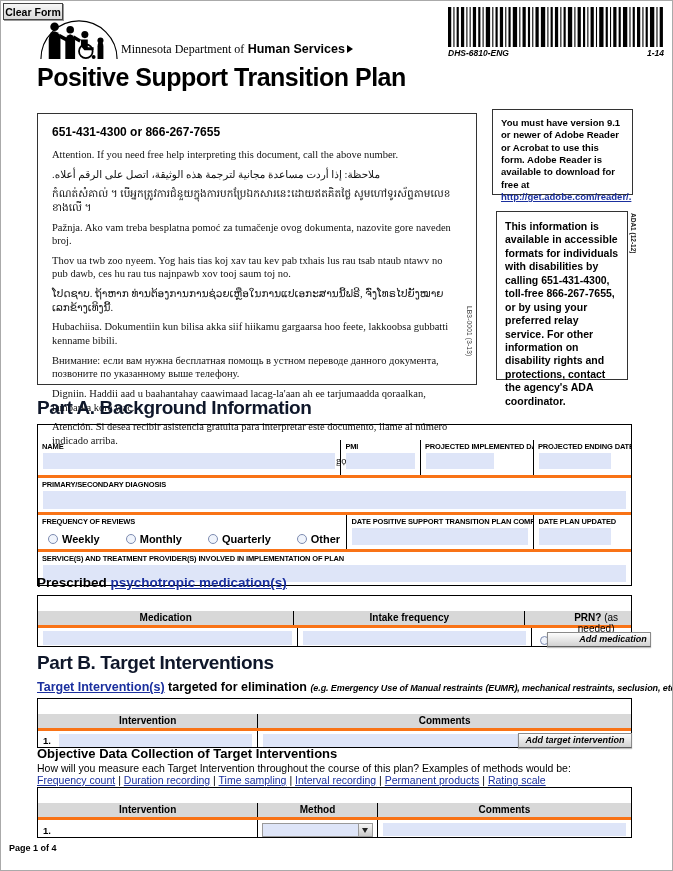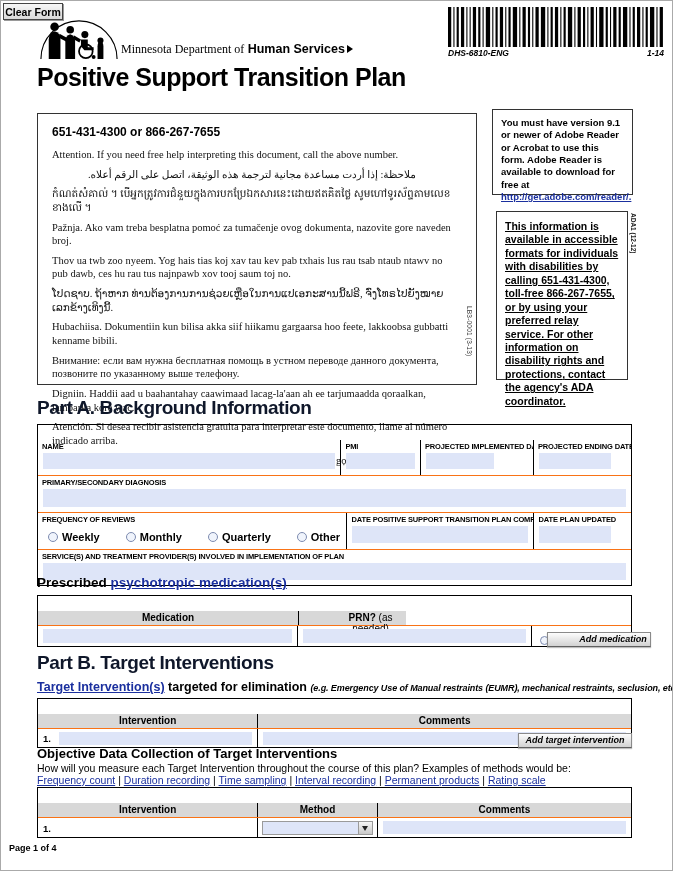--- a/index.html
+++ b/index.html
@@ -26,39 +26,39 @@
   
   .barcode { position:absolute; left:447px; top:6px; width:216px; }
   .barcode svg { display:block; }
   .barcode-labels { display:flex; justify-content:space-between; font-size:8.5px; font-weight:bold; margin-top:1px;font-style:italic; }
 
   
   .intro-box { position:absolute; left:36px; top:112px; width:440px; height:272px;
     border:1px solid #333; padding:11px 24px 6px 14px; }
   .intro-phone { font-size:12px; font-weight:bold; margin-bottom:9px; }
   .lang { font-family:"Liberation Serif", serif; font-size:10.5px; line-height:1.3; margin-bottom:6px; color:#111; }
-  .lang.rtl { direction:rtl; text-align:center; }
+  .lang.rtl { direction:rtl; text-align:left; }
   .side-code { position:absolute; right:3px; bottom:28px; writing-mode:vertical-rl;
     font-size:6.5px; color:#333; letter-spacing:0.2px; }
 
   
   .adobe-box { position:absolute; left:491px; top:108px; width:141px; height:86px;
     border:1px solid #333; padding:7px 8px; font-size:9.5px; font-weight:bold; line-height:1.3; }
   .adobe-box a { color:#1a2f9e; }
   .ada-box { position:absolute; left:495px; top:210px; width:132px; height:169px;
-    border:1px solid #333; padding:8px 8px; font-size:10.5px; font-weight:bold; line-height:1.28;text-decoration:underline; }
+    border:1px solid #333; padding:8px 8px; font-size:10.5px; font-weight:bold; line-height:1.28; }
   .ada-code { position:absolute; left:629px; top:212px; writing-mode:vertical-rl;
     font-size:6.5px; font-weight:bold; color:#222; }
 
   
   .sec-h { position:absolute; left:36px; font-size:19px; font-weight:bold; letter-spacing:-0.4px; color:#0f172a; }
 
   
   .tbl { position:absolute; left:36px; width:595px; border:1px solid #000; }
-  .trow { display:flex; border-top:1px solid #f97316; }
+  .trow { display:flex; border-top:3px solid #f97316; }
   .trow:first-child { border-top:none;margin-top:15px; }
   .tcell { border-left:1px solid #000; position:relative; }
   .tcell:first-child { border-left:none; }
   .lbl { font-size:7.5px; font-weight:bold; letter-spacing:-0.15px; padding:2px 0 0 4px;
     white-space:nowrap; overflow:hidden; }
   .inp { background:#dee5f8; height:16px; margin:2px 5px 4px 5px; cursor:text; }
   .hdr-row .tcell { background:#d8d8d8; text-align:center; font-size:10px; font-weight:bold; padding:1px 0; }
 
   
   .radio-row { display:flex; align-items:center; gap:26px; padding:7px 0 0 10px; }
@@ -223,20 +223,21 @@
   </div>
 
   <div class="med-title">
     <span>Prescribed</span>
     <a class="blue">psychotropic medication(s)</a>
   </div>
 
   <div class="tbl" style="top:594px;">
     <div class="trow hdr-row" style="height:14px;">
       <div class="tcell" style="width:260px;">Medication</div>
+      <div class="tcell" style="width:235px;">Intake frequency</div>
       <div class="tcell" style="width:108px;padding-left:36px;"><b>PRN?</b><span style="font-weight:normal;"> (as needed)</span></div>
     </div>
     <div class="trow" style="height:21px;">
       <div class="tcell" style="width:260px;">
           <div class="inp" style="height:14px; margin-top:3px;"></div>
         </div>
       <div class="tcell" style="width:235px;">
           <div class="inp" style="height:14px; margin-top:3px;"></div>
         </div>
       <div class="tcell" style="width:100px; display:flex; align-items:flex-end; padding-left:8px;">

